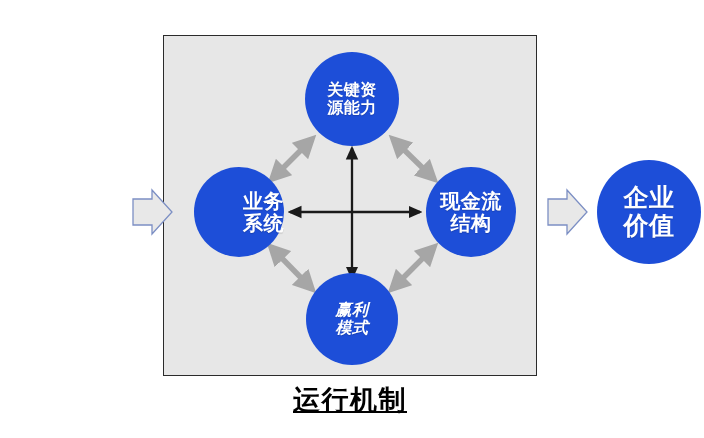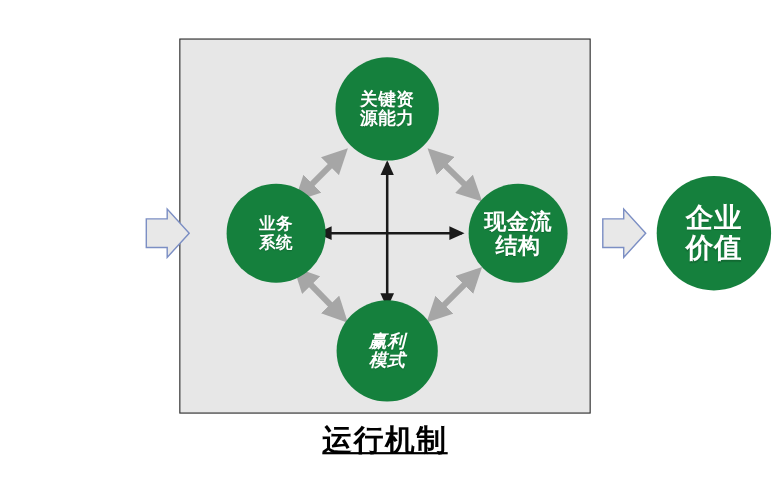--- a/index.html
+++ b/index.html
@@ -17,21 +17,21 @@
   }
   #canvas {
     position: absolute;
     left: 0; top: 0;
     width: 704px;
     height: 438px;
   }
   .node-circle {
     position: absolute;
     border-radius: 50%;
-    background: #15803d;
+    background: #1d4ed8;
     color: #ffffff;
     display: flex;
     flex-direction: column;
     align-items: center;
     justify-content: center;
     text-align: center;
     font-weight: bold;
     line-height: 1.12;
     letter-spacing: 0.5px;
     text-shadow: 0 1px 1px rgba(0,0,0,0.18);
@@ -51,23 +51,24 @@
     font-size: 25px;
   }
 
   
   #circle-key-resources {
     left: 305px; top: 52px;
     width: 94px; height: 94px;
     font-size: 16px;
   }
   #circle-business-system {
-    left: 206px; top: 167px;
+    left: 194px; top: 167px;
     width: 90px; height: 90px;
-    font-size: 15px;
+    font-size: 20px;
+    align-items: flex-end;
   }
   #circle-cashflow-structure {
     left: 426px; top: 167px;
     width: 90px; height: 90px;
     font-size: 20px;
   }
   #circle-profit-model {
     left: 306px; top: 273px;
     width: 92px; height: 92px;
     font-size: 16px;

